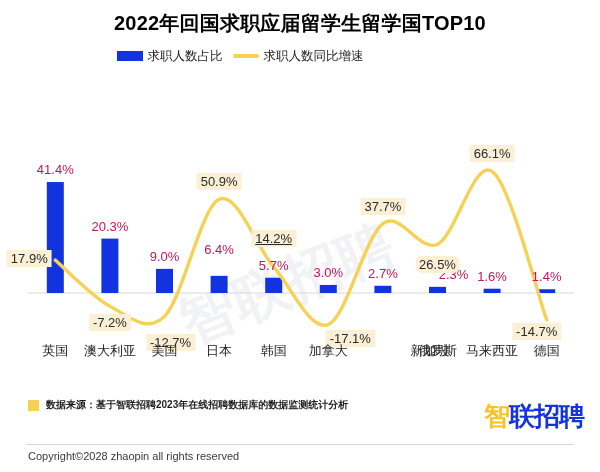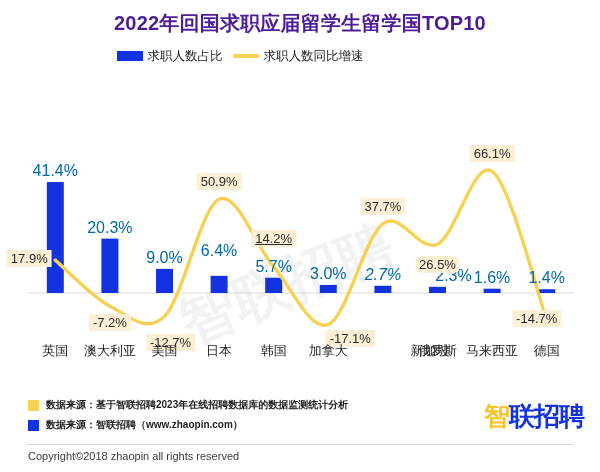--- a/index.html
+++ b/index.html
@@ -23,21 +23,21 @@
 
   
   .chart-title {
     position: absolute;
     top: 10px;
     left: 0;
     width: 600px;
     text-align: center;
     font-size: 20px;
     font-weight: bold;
-    color: #4c1d95;
+    color: #000000;
     letter-spacing: 0.2px;
     white-space: nowrap;
   }
 
   
   .legend {
     position: absolute;
     top: 50px;
     left: 0;
     width: 480px;
@@ -92,22 +92,22 @@
     color: rgba(120,130,150,0.10);
     transform: rotate(-22deg);
     white-space: nowrap;
     pointer-events: none;
     user-select: none;
   }
 
   
   .bar-label {
     position: absolute;
-    font-size: 16px;
-    color: #0369a1;
+    font-size: 13px;
+    color: #be185d;
     text-align: center;
     transform: translateX(-50%);
     white-space: nowrap;
   }
   
   .line-label {
     position: absolute;
     font-size: 13px;
     color: #2b2b2b;
     background: #FBF0D5;
@@ -220,36 +220,36 @@
         </g>
       <path id="line-path" fill="none" stroke="#F7D154" stroke-width="3.4" stroke-linecap="round" stroke-linejoin="round" d="M 55.3 188.1 C 64.4 195.8, 91.7 224.9, 109.9 234.2 C 128.1 243.6, 146.3 262.2, 164.5 244.4 C 182.7 226.6, 200.9 135.6, 219.1 127.3 C 237.3 119.1, 255.5 174.0, 273.7 194.9 C 291.9 215.7, 310.1 259.7, 328.3 252.5 C 346.5 245.3, 364.7 165.0, 382.9 151.6 C 401.1 138.3, 419.3 180.9, 437.5 172.2 C 455.7 163.5, 473.9 86.7, 492.1 99.4 C 510.3 112.0, 537.6 223.3, 546.7 248.0"></path>
     </svg>
     <div id="bar-labels">
         <div class="bar-label" style="left: 55.3px; top: 90.048px;">41.4%</div>
         <div class="bar-label" style="left: 109.9px; top: 146.596px;">20.3%</div>
         <div class="bar-label" style="left: 164.5px; top: 176.88px;">9.0%</div>
         <div class="bar-label" style="left: 219.1px; top: 170px;">6.4%</div>
         <div class="bar-label" style="left: 273.7px; top: 185.724px;">5.7%</div>
         <div class="bar-label" style="left: 328.3px; top: 192.96px;">3.0%</div>
-        <div class="bar-label" style="left: 382.9px; top: 193.764px; font-style: italic;">2.7%</div>
+        <div class="bar-label" style="left: 382.9px; top: 193.764px;">2.7%</div>
         <div class="bar-label" style="left: 437.5px; top: 194.836px; margin-left: 16px;">2.3%</div>
         <div class="bar-label" style="left: 492.1px; top: 196.712px;">1.6%</div>
         <div class="bar-label" style="left: 546.7px; top: 197.248px;">1.4%</div>
       </div>
     <div id="line-labels">
         <div class="line-label" style="left: 29.3px; top: 178.064px;">17.9%</div>
         <div class="line-label" style="left: 109.9px; top: 242.248px;">-7.2%</div>
         <div class="line-label" style="left: 170.5px; top: 262.368px;">-12.7%</div>
         <div class="line-label" style="left: 219.1px; top: 101.344px;">50.9%</div>
         <div class="line-label" style="left: 273.7px; top: 158px; text-decoration: underline;">14.2%</div>
         <div class="line-label" style="left: 350.3px; top: 258.464px;">-17.1%</div>
         <div class="line-label" style="left: 382.9px; top: 125.632px;">37.7%</div>
         <div class="line-label" style="left: 437.5px; top: 184.24px; border-radius: 6px;">26.5%</div>
         <div class="line-label" style="left: 492.1px; top: 73.376px;">66.1%</div>
-        <div class="line-label" style="left: 536.7px; top: 238px;">-14.7%</div>
+        <div class="line-label" style="left: 536.7px; top: 251px;">-14.7%</div>
       </div>
     <div id="cat-labels">
         <div class="cat-label" style="left: 55.3px; top: 270px;">英国</div>
         <div class="cat-label" style="left: 109.9px; top: 270px;">澳大利亚</div>
         <div class="cat-label" style="left: 164.5px; top: 270px;">美国</div>
         <div class="cat-label" style="left: 219.1px; top: 270px;">日本</div>
         <div class="cat-label" style="left: 273.7px; top: 270px;">韩国</div>
         <div class="cat-label" style="left: 328.3px; top: 270px;">加拿大</div>
         <div class="cat-label" style="left: 382.9px; top: 270px; margin-left: 47px;">新加坡</div>
         <div class="cat-label" style="left: 437.5px; top: 270px;">俄罗斯</div>
@@ -257,23 +257,19 @@
         <div class="cat-label" style="left: 546.7px; top: 270px;">德国</div>
       </div>
   </div>
 
   <div class="footer">
     <div class="footer-notes">
       <div class="note-row">
         <span class="note-swatch-yellow"></span>
         <span>数据来源：基于智联招聘2023年在线招聘数据库的数据监测统计分析</span>
       </div>
-      <div class="note-row">
-        <span class="note-swatch-blue"></span>
-        <span>数据来源：智联招聘（www.zhaopin.com）</span>
-      </div>
     </div>
     <div class="brand-logo"><span class="accent">智</span><span>联招聘</span></div>
     <div class="footer-divider"></div>
-    <div class="copyright">Copyright©2018 zhaopin all rights reserved</div>
+    <div class="copyright">Copyright©2028 zhaopin all rights reserved</div>
   </div>
 
 </div>
 
 </body></html>

